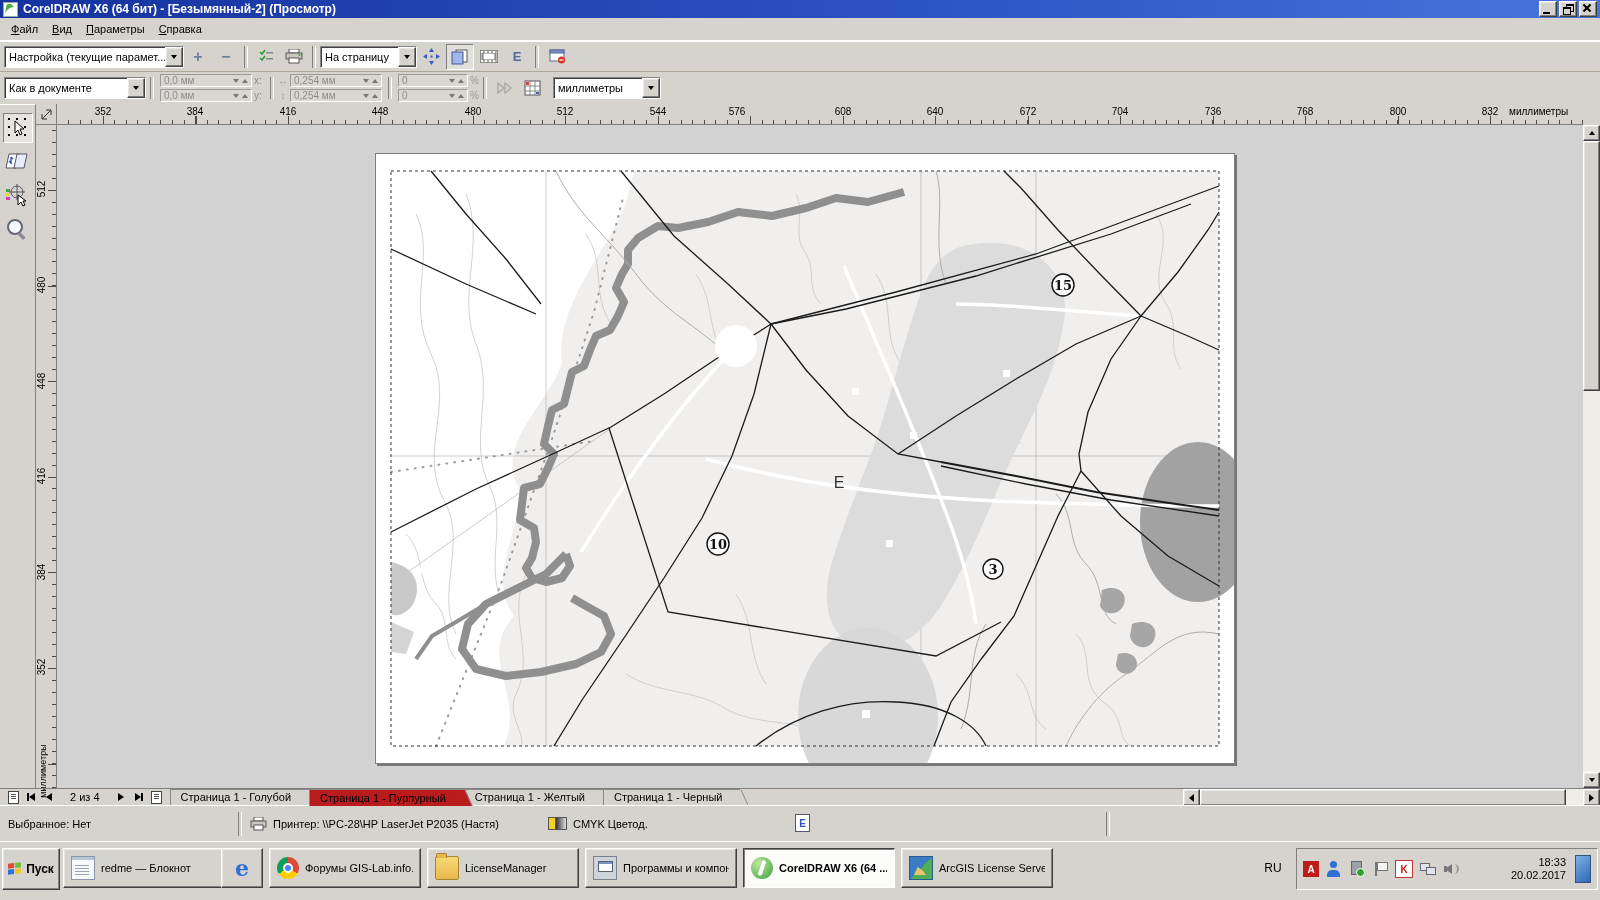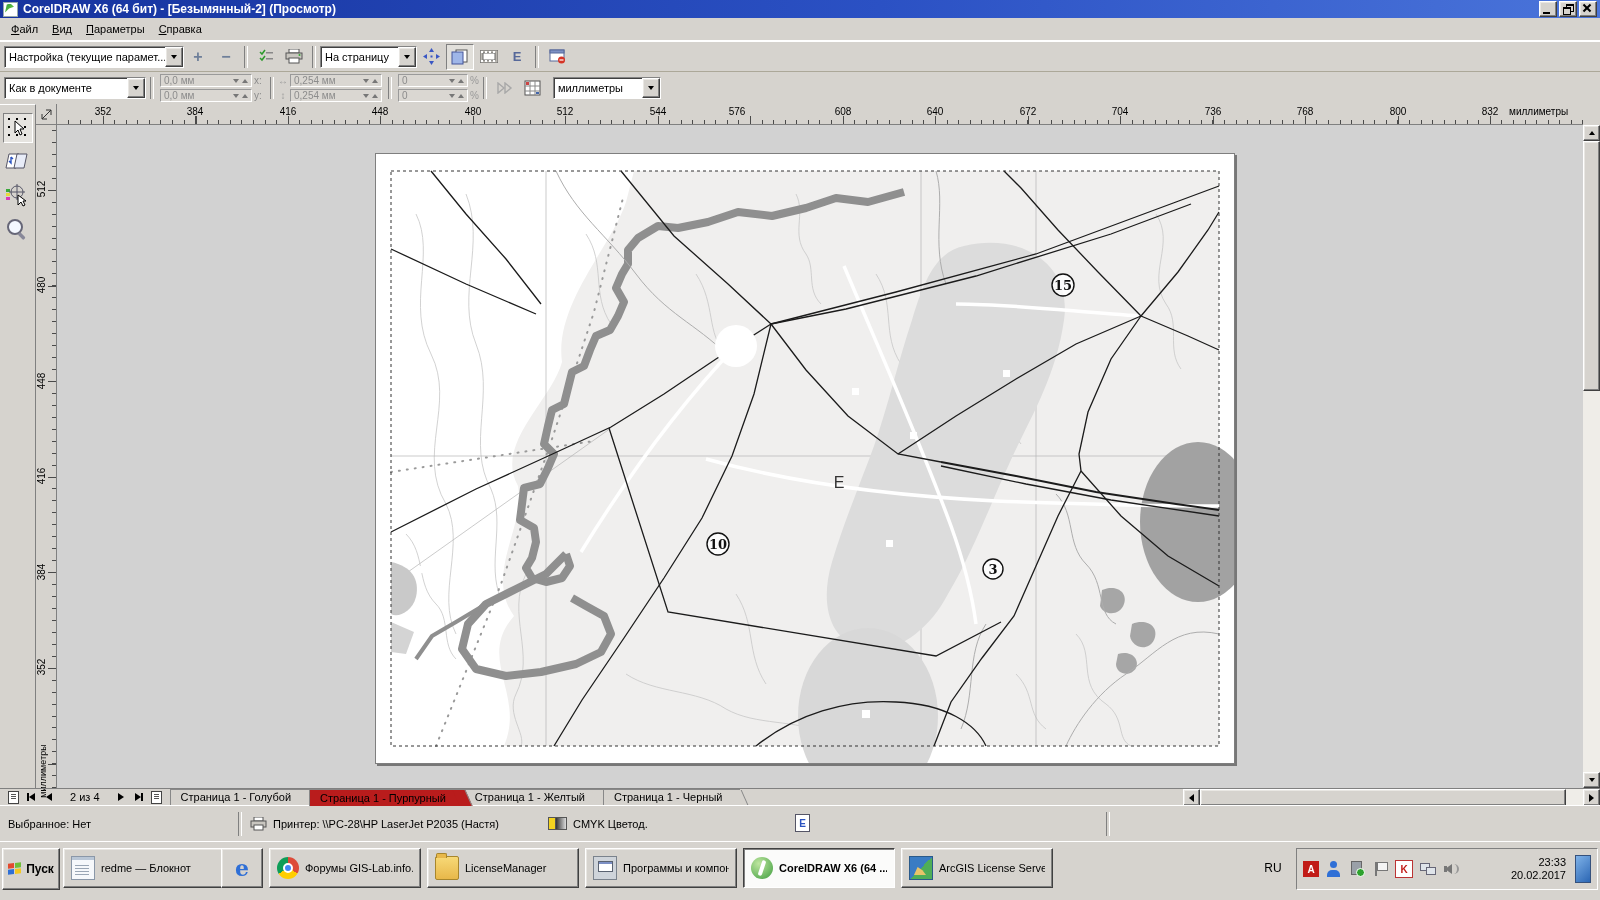--- a/index.html
+++ b/index.html
@@ -640,18 +640,18 @@
     <span class="tray-ic">
         <i style="width:8px;height:6px;background:#dfe4ea;border:1px solid #667;position:absolute;left:0;top:2px"></i>
         <i style="width:8px;height:6px;background:#dfe4ea;border:1px solid #667;position:absolute;right:0;bottom:2px"></i>
       </span>
     <span class="tray-ic">
         <i style="width:0;height:0;border-top:5px solid transparent;border-bottom:5px solid transparent;border-right:7px solid #777;position:absolute;left:2px;top:3px"></i>
         <i style="width:3px;height:6px;background:#777;position:absolute;left:1px;top:5px"></i>
         <i style="width:4px;height:10px;border-right:2px solid #999;border-radius:0 6px 6px 0;position:absolute;left:10px;top:3px"></i>
       </span>
     <span class="clock">
-      <div>23:33</div>
+      <div>18:33</div>
       <div>20.02.2017</div>
     </span>
     <span class="showdesk"></span>
   </div>
 </div>
 
 </body></html>

